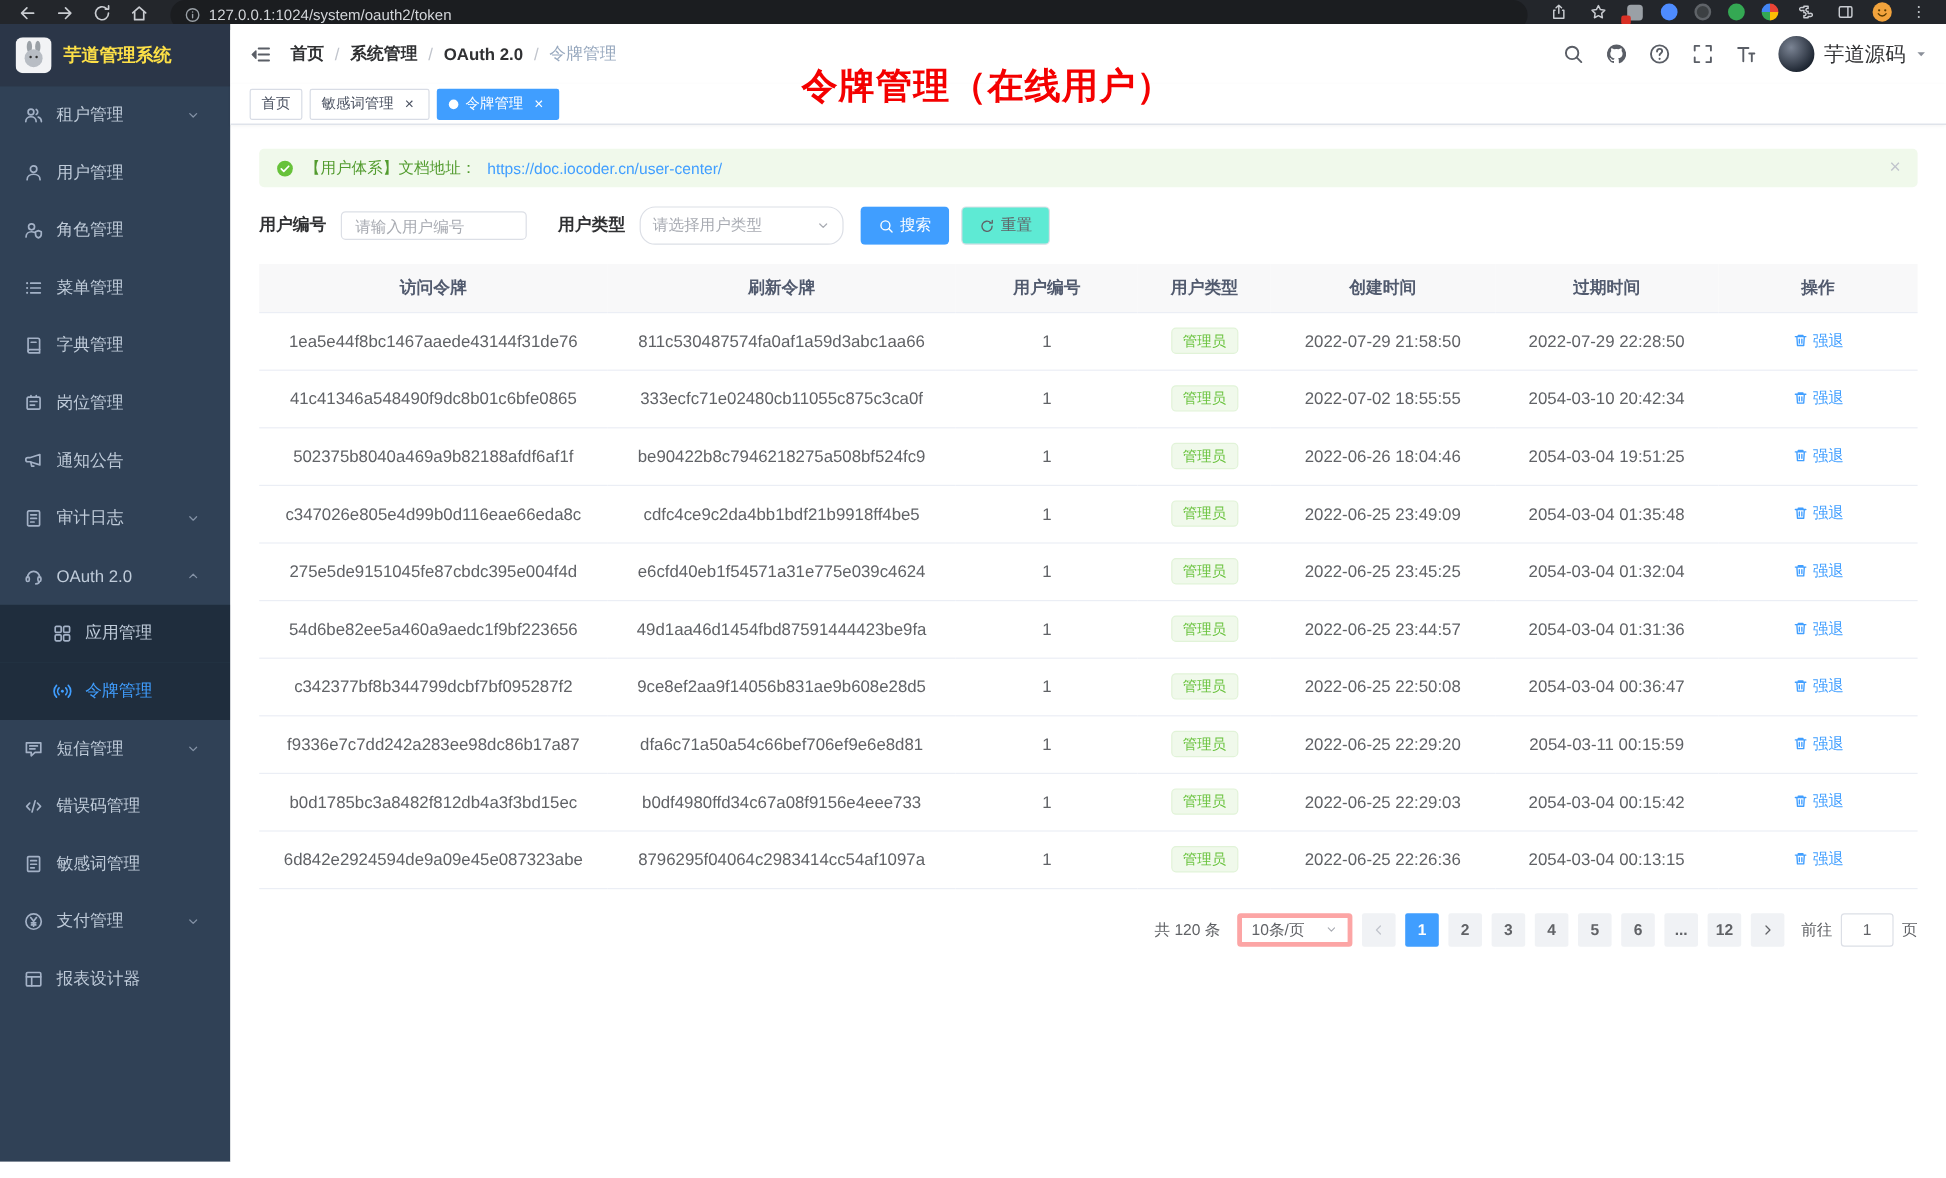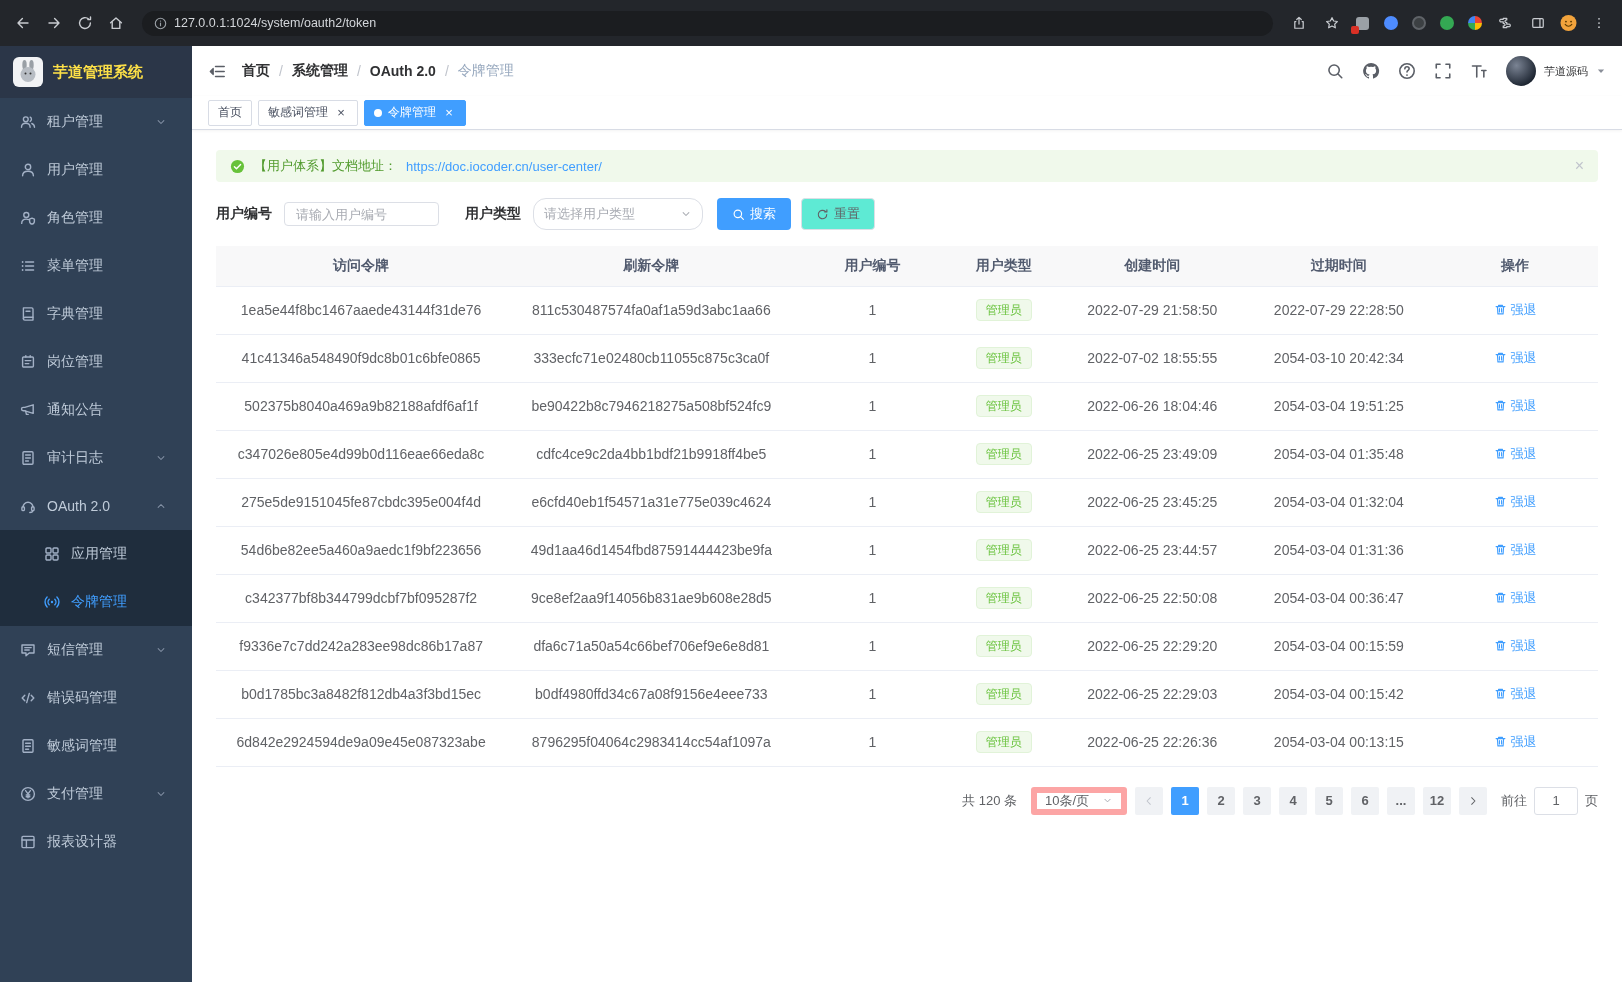--- a/index.html
+++ b/index.html
@@ -1,21 +1,21 @@
 <!DOCTYPE html>
 <html><head>
 <meta charset="utf-8">
 <style>
   *{box-sizing:border-box;margin:0;padding:0}
   html,body{width:1622px;height:982px;font-family:"Liberation Sans","DejaVu Sans",sans-serif;background:#fff;overflow:hidden}
   .ico{display:inline-flex;align-items:center;justify-content:center;line-height:1}
   .ico svg{display:block}
 
   
-  .browser-bar{height:46px;background:#23262b;display:flex;align-items:center;padding:0 12px;gap:9px;color:#c9ccd1}
+  .browser-bar{height:20px;background:#23262b;display:flex;padding:0 12px;gap:9px;color:#c9ccd1}
   .nav-ico{width:22px;height:22px;display:inline-flex;align-items:center;justify-content:center;font-size:16px;color:#c9ccd1;cursor:pointer;flex:none}
   .omnibox{flex:1;height:25px;background:#1b1d20;border-radius:13px;display:flex;align-items:center;padding:0 12px;gap:7px;font-size:12.5px;color:#d3d6da;min-width:0;margin:0 6px}
   .omnibox .ico{font-size:13px;color:#9aa0a6}
   .browser-actions{display:flex;align-items:center;gap:11px;flex:none}
   .browser-actions .nav-ico{font-size:14px}
   .extwrap{position:relative;width:17px;height:17px;display:inline-flex;align-items:center;justify-content:center;cursor:pointer}
   .ext-sq{width:13px;height:13px;border-radius:3px;background:#9aa0a6}
   .ext-badge{position:absolute;left:-3px;bottom:-2px;width:8px;height:8px;background:#d93025;border-radius:2px}
   .ext-dot-blue{width:14px;height:14px;border-radius:50%;background:#4e8cff}
   .ext-dot-dark{width:14px;height:14px;border-radius:50%;background:#3c4043;border:2px solid #5f6368}
@@ -43,21 +43,21 @@
   .hd{height:50px;display:flex;align-items:center;padding:0 16px;background:#fff;flex:none}
   .hamburger{font-size:19px;color:#5a5e66;cursor:pointer}
   .bc{margin-left:15px;font-size:14px;color:#303133;display:flex;align-items:center;gap:9px}
   .bc .bc-sep{color:#c0c4cc;font-weight:400}
   .bc .bc-item{cursor:pointer;font-weight:600}
   .bc .bc-item.last{color:#97a8be;cursor:default;font-weight:400}
   .hd-right{margin-left:auto;display:flex;align-items:center;gap:18px;color:#5a5e66}
   .tool{font-size:18px;cursor:pointer;display:inline-flex}
   .user{display:flex;align-items:center;gap:8px;cursor:pointer}
   .avatar{width:30px;height:30px;border-radius:50%;background:radial-gradient(circle at 35% 32%,#7b8494,#1c2430 75%);flex:none}
-  .uname{font-size:11px;color:#303133}
+  .uname{font-size:17px;color:#303133}
   .caret-ic{color:#8a8f99;font-size:10px}
 
   
   .tags{height:34px;background:#fff;border-bottom:1px solid #d8dce5;box-shadow:0 1px 3px rgba(0,0,0,.05);display:flex;align-items:center;padding:0 16px;gap:6px;flex:none}
   .tag-tab{height:26px;display:inline-flex;align-items:center;gap:6px;padding:0 9px;border:1px solid #d8dce5;background:#fff;color:#495060;font-size:12px;cursor:pointer;border-radius:2px}
   .tag-tab.active{background:#409eff;border-color:#409eff;color:#fff}
   .tab-dot{width:8px;height:8px;border-radius:50%;background:#fff;flex:none}
   .tab-x{font-size:13px;width:14px;height:14px;line-height:13px;text-align:center;border-radius:50%}
 
   
@@ -81,21 +81,21 @@
   .btn-plain{background:#5eead4;border-color:#dcdfe6;color:#606266;margin-left:10px}
 
   table.grid{width:100%;border-collapse:collapse;margin-top:16px;font-size:14px;color:#606266;table-layout:fixed}
   .grid th{height:40px;background:#f8f8f9;color:#515a6e;font-weight:700;text-align:center;border-bottom:1px solid #ebeef5;font-size:14px}
   .grid td{height:48px;border-bottom:1px solid #ebeef5;text-align:center;overflow:hidden;white-space:nowrap;text-overflow:ellipsis}
   .tag-success{display:inline-block;padding:1px 9px;background:#f0f9eb;border:1px solid #e1f3d8;border-radius:4px;color:#67c23a;font-size:12px;line-height:18px}
   .act{color:#409eff;cursor:pointer;display:inline-flex;align-items:center;gap:4px;font-size:13px}
 
   .pager{display:flex;align-items:center;justify-content:flex-end;gap:8px;margin-top:20px;font-size:13px;color:#606266}
   .ptotal{margin-right:6px}
-  .psize{width:96px;height:28px;border:6px solid #fca5a5;border-radius:3px;display:flex;align-items:center;justify-content:space-between;padding:0 8px;cursor:pointer;background:#fff}
+  .psize{width:96px;height:28px;border:4px solid #fca5a5;border-radius:3px;display:flex;align-items:center;justify-content:space-between;padding:0 8px;cursor:pointer;background:#fff}
   .psize .ico{color:#a8abb2;font-size:11px}
   .pbtn{min-width:28px;height:28px;border-radius:2px;background:#f0f2f5;display:inline-flex;align-items:center;justify-content:center;color:#606266;cursor:pointer;font-size:13px;padding:0 5px;font-weight:600}
   .pbtn .ico{font-size:12px}
   .pbtn.active{background:#409eff;color:#fff}
   .pbtn.disabled{color:#c0c4cc;cursor:default}
   .page-list{display:flex;gap:8px}
   .jump{display:flex;align-items:center;gap:7px;margin-left:6px}
   .jump-inp{width:44px;height:28px;border:1px solid #dcdfe6;border-radius:3px;text-align:center;font-size:13px;color:#606266;outline:none}
 
   .annotation{position:absolute;left:668px;top:32px;font-size:30px;font-weight:700;color:#f40000;letter-spacing:1px;z-index:50;white-space:nowrap}
@@ -188,20 +188,21 @@
           <circle cx="8" cy="3.2" r="1" fill="currentColor" stroke="none"></circle>
           <circle cx="8" cy="8" r="1" fill="currentColor" stroke="none"></circle>
           <circle cx="8" cy="12.8" r="1" fill="currentColor" stroke="none"></circle>
         </svg>
       </span>
   </div>
 </div>
 
 <div class="app">
 
+  <div class="annotation">令牌管理（在线用户）</div>
 
   <aside class="sidebar">
     <div class="logo">
       <span class="ico">
           <svg width="30" height="30" viewBox="0 0 30 30">
             <rect width="30" height="30" rx="6" fill="#f2f3f5"></rect>
             <ellipse cx="11.5" cy="8" rx="2.2" ry="5" fill="#9aa0a6"></ellipse>
             <ellipse cx="18.5" cy="8" rx="2.2" ry="5" fill="#9aa0a6"></ellipse>
             <circle cx="15" cy="17.5" r="7.5" fill="#b8bdc4"></circle>
             <circle cx="12.5" cy="16.5" r="1" fill="#333"></circle>
@@ -645,21 +646,21 @@
                   </span>
                   <span>强退</span>
                 </span></td>
             </tr>
             <tr>
               <td>f9336e7c7dd242a283ee98dc86b17a87</td>
               <td>dfa6c71a50a54c66bef706ef9e6e8d81</td>
               <td>1</td>
               <td><span class="tag-success">管理员</span></td>
               <td>2022-06-25 22:29:20</td>
-              <td>2054-03-04 00:15:59</td>
+              <td>2054-03-11 00:15:59</td>
               <td><span class="act">
                   <span class="ico">
                     <svg width="1em" height="1em" viewBox="0 0 16 16" fill="none" stroke="currentColor" stroke-width="1.4" stroke-linecap="round" stroke-linejoin="round">
                       <path d="M2.6 4.4h10.8M5.6 4.4V3h4.8v1.4M4.2 4.4l.6 9h6.4l.6-9M6.7 7v4M9.3 7v4"></path>
                     </svg>
                   </span>
                   <span>强退</span>
                 </span></td>
             </tr>
             <tr>

